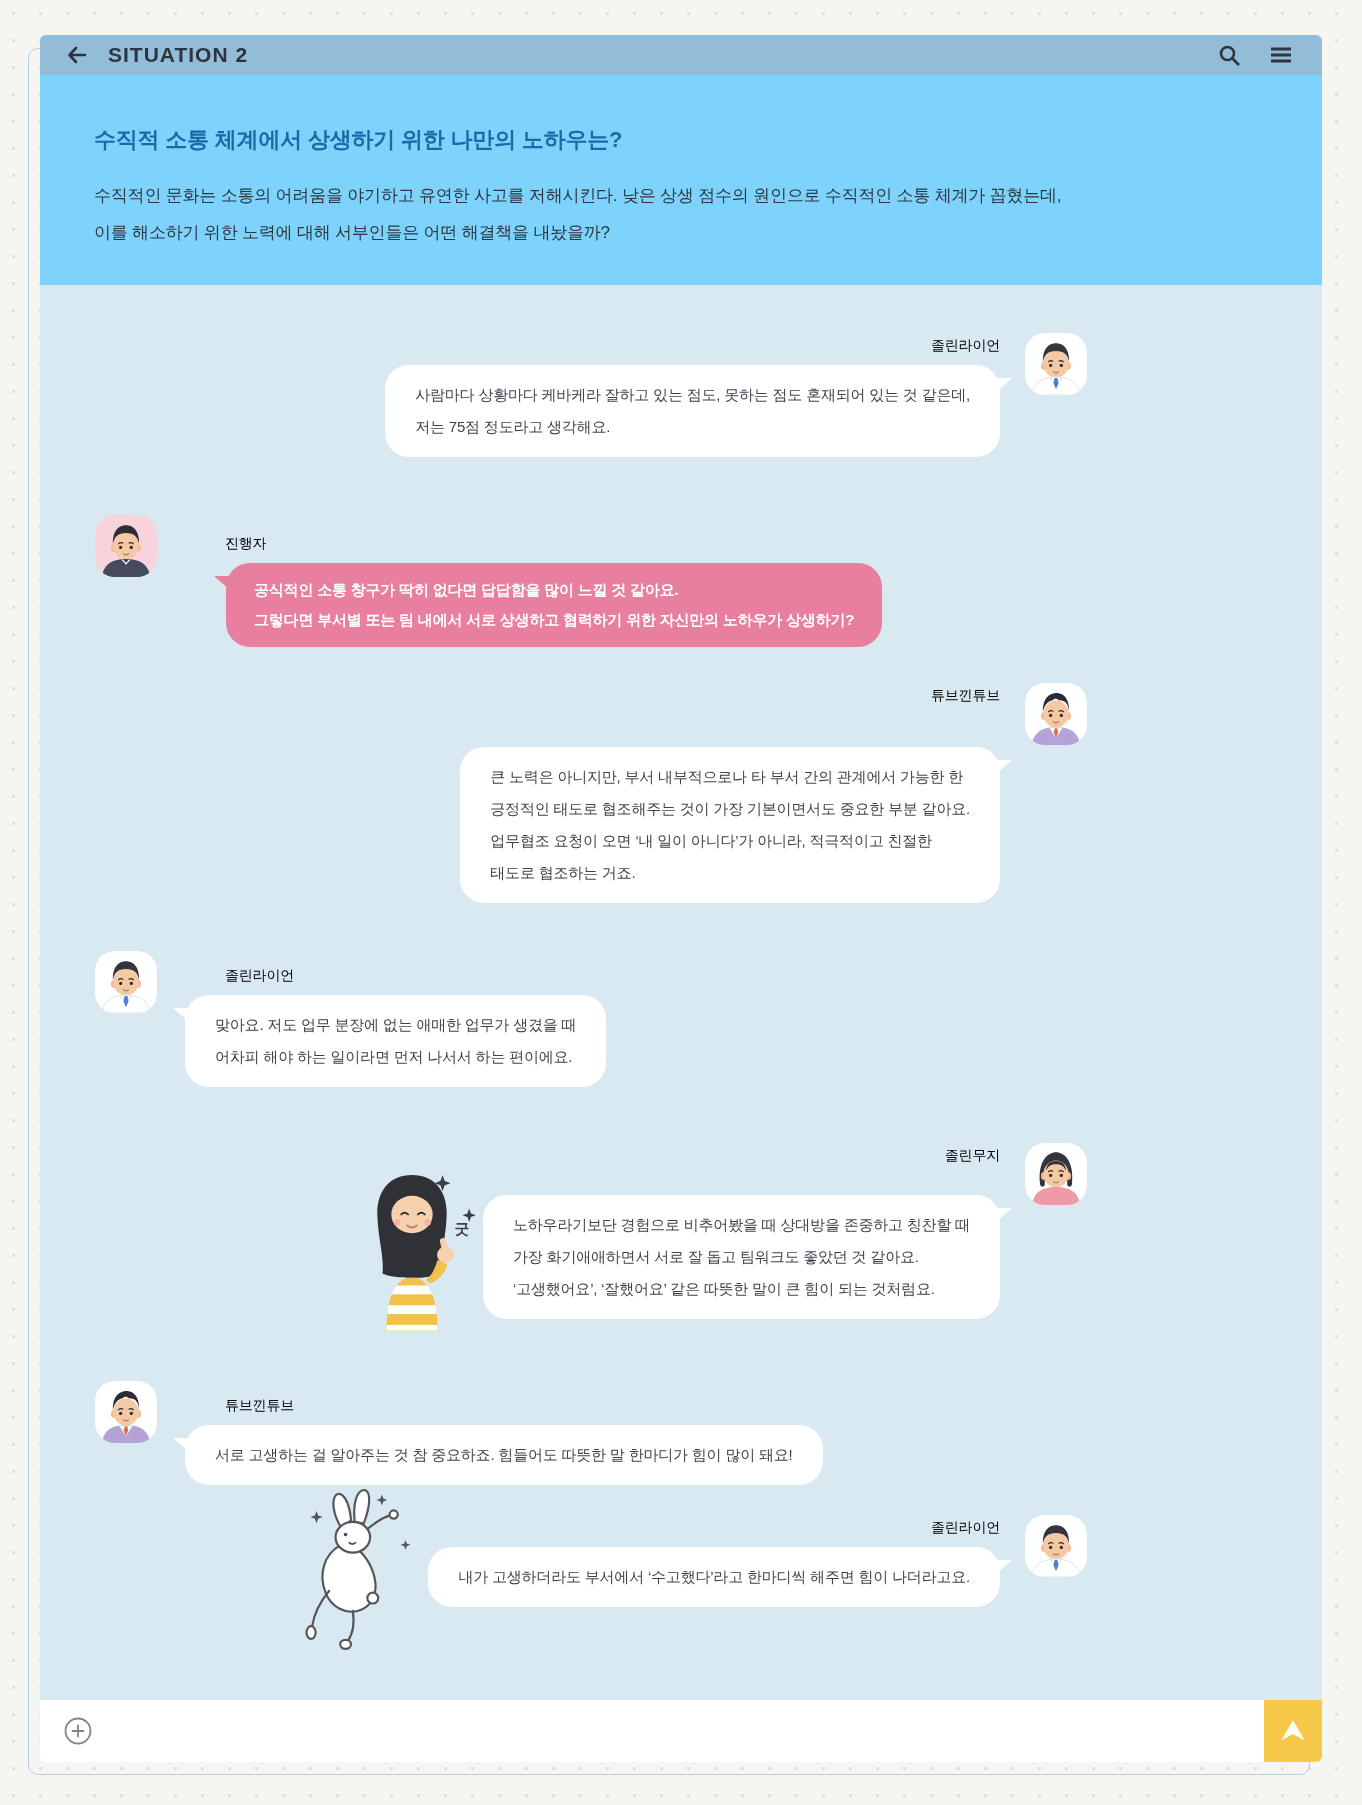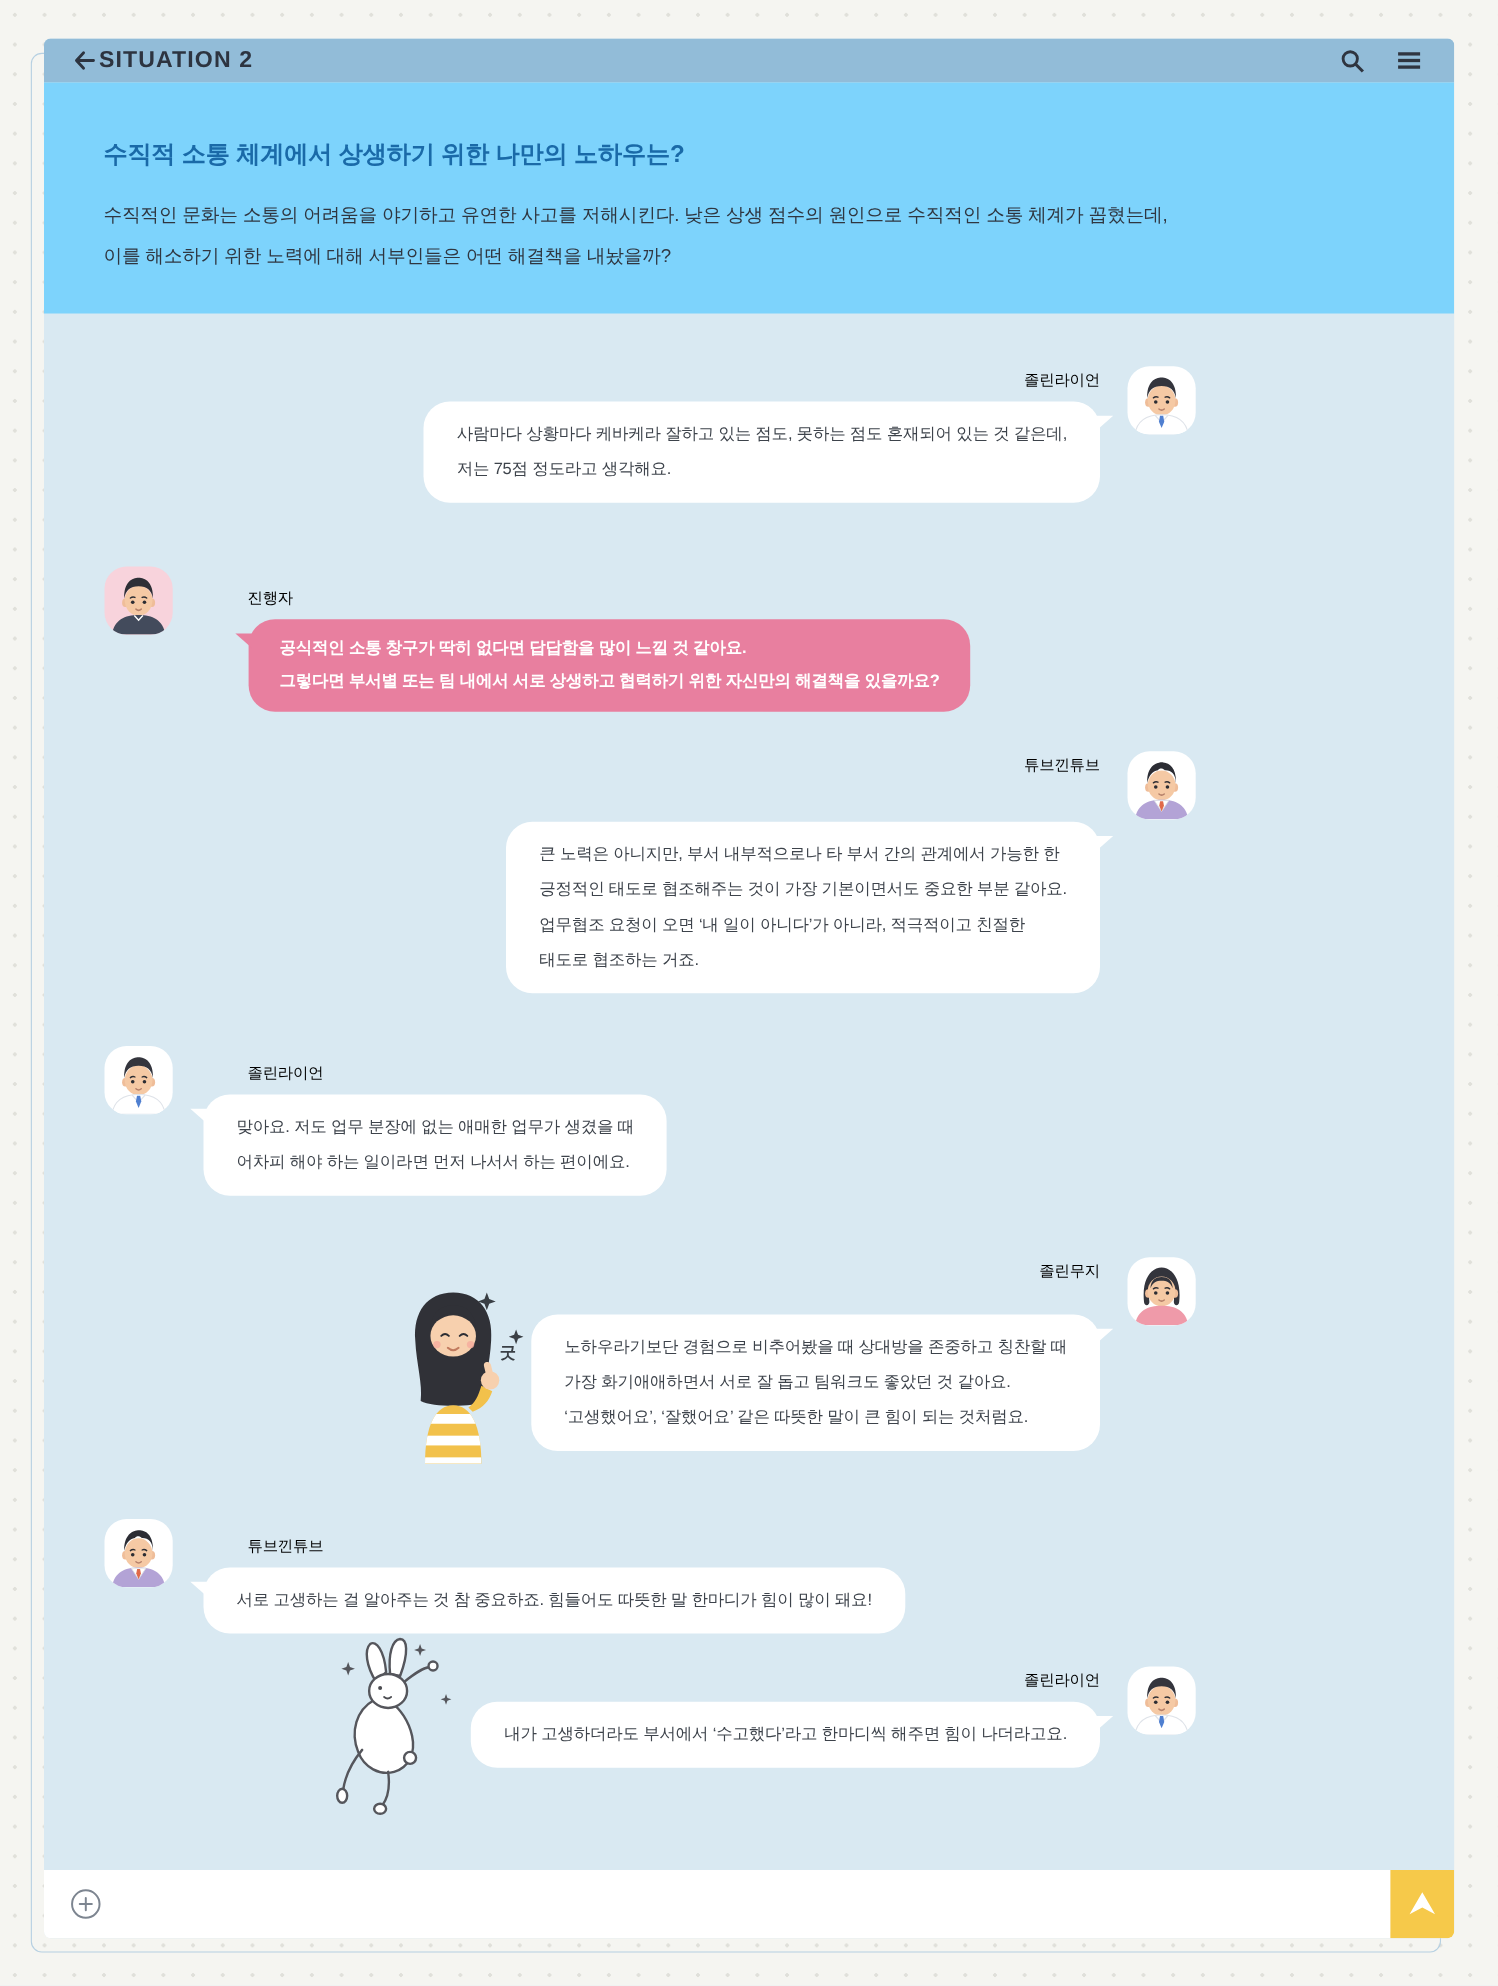--- a/index.html
+++ b/index.html
@@ -15,21 +15,21 @@
          border:1.5px solid #b6d0e2; border-radius:10px; }
 
   .card{ position:absolute; left:40px; top:35px; width:1282px; height:1727px;
          border-radius:6px; overflow:hidden; display:flex; flex-direction:column;
          background:#d9e9f2; }
 
   
   .header{ height:40px; background:#92bcd8; display:flex; align-items:center;
            padding:0 28px 0 24px; flex:0 0 auto; }
   .back-btn{ width:26px; height:26px; display:flex; align-items:center; justify-content:center; cursor:pointer; }
-  .header-title{ font-size:21px; font-weight:900; letter-spacing:1px;
+  .header-title{ margin-left:18px; font-size:21px; font-weight:900; letter-spacing:1px;
                  color:#2d3440; font-stretch:condensed; }
   .header-spacer{ flex:1; }
   .hicon{ width:26px; height:26px; display:flex; align-items:center; justify-content:center; cursor:pointer; }
   .hicon + .hicon{ margin-left:26px; }
 
   
   .intro{ height:210px; background:#7dd3fc; padding:50px 54px 0 54px; flex:0 0 auto; }
   .intro-title{ font-size:22px; font-weight:800; color:#1a6aa8; letter-spacing:-0.2px; }
   .intro-para{ margin-top:22px; font-size:17px; font-weight:500; color:#2f3640;
                line-height:37px; letter-spacing:-0.2px; }
@@ -183,21 +183,21 @@
       <div class="msg left host m2">
         <div class="avatar pinkbg">
             <svg viewBox="0 0 64 64">
               <use href="#av-host"></use>
             </svg>
           </div>
         <div class="name">진행자</div>
         <div class="bubble-wrap">
           <div class="bubble">
             <div class="line">공식적인 소통 창구가 딱히 없다면 답답함을 많이 느낄 것 같아요.</div>
-            <div class="line">그렇다면 부서별 또는 팀 내에서 서로 상생하고 협력하기 위한 자신만의 해결책을 있을까요?</div>
+            <div class="line">그렇다면 부서별 또는 팀 내에서 서로 상생하고 협력하기 위한 자신만의 노하우가 상생하기?</div>
           </div>
         </div>
       </div>
 
       <div class="msg right m3">
         <div class="avatar">
             <svg viewBox="0 0 64 64">
               <use href="#av-man-tie"></use>
             </svg>
           </div>

